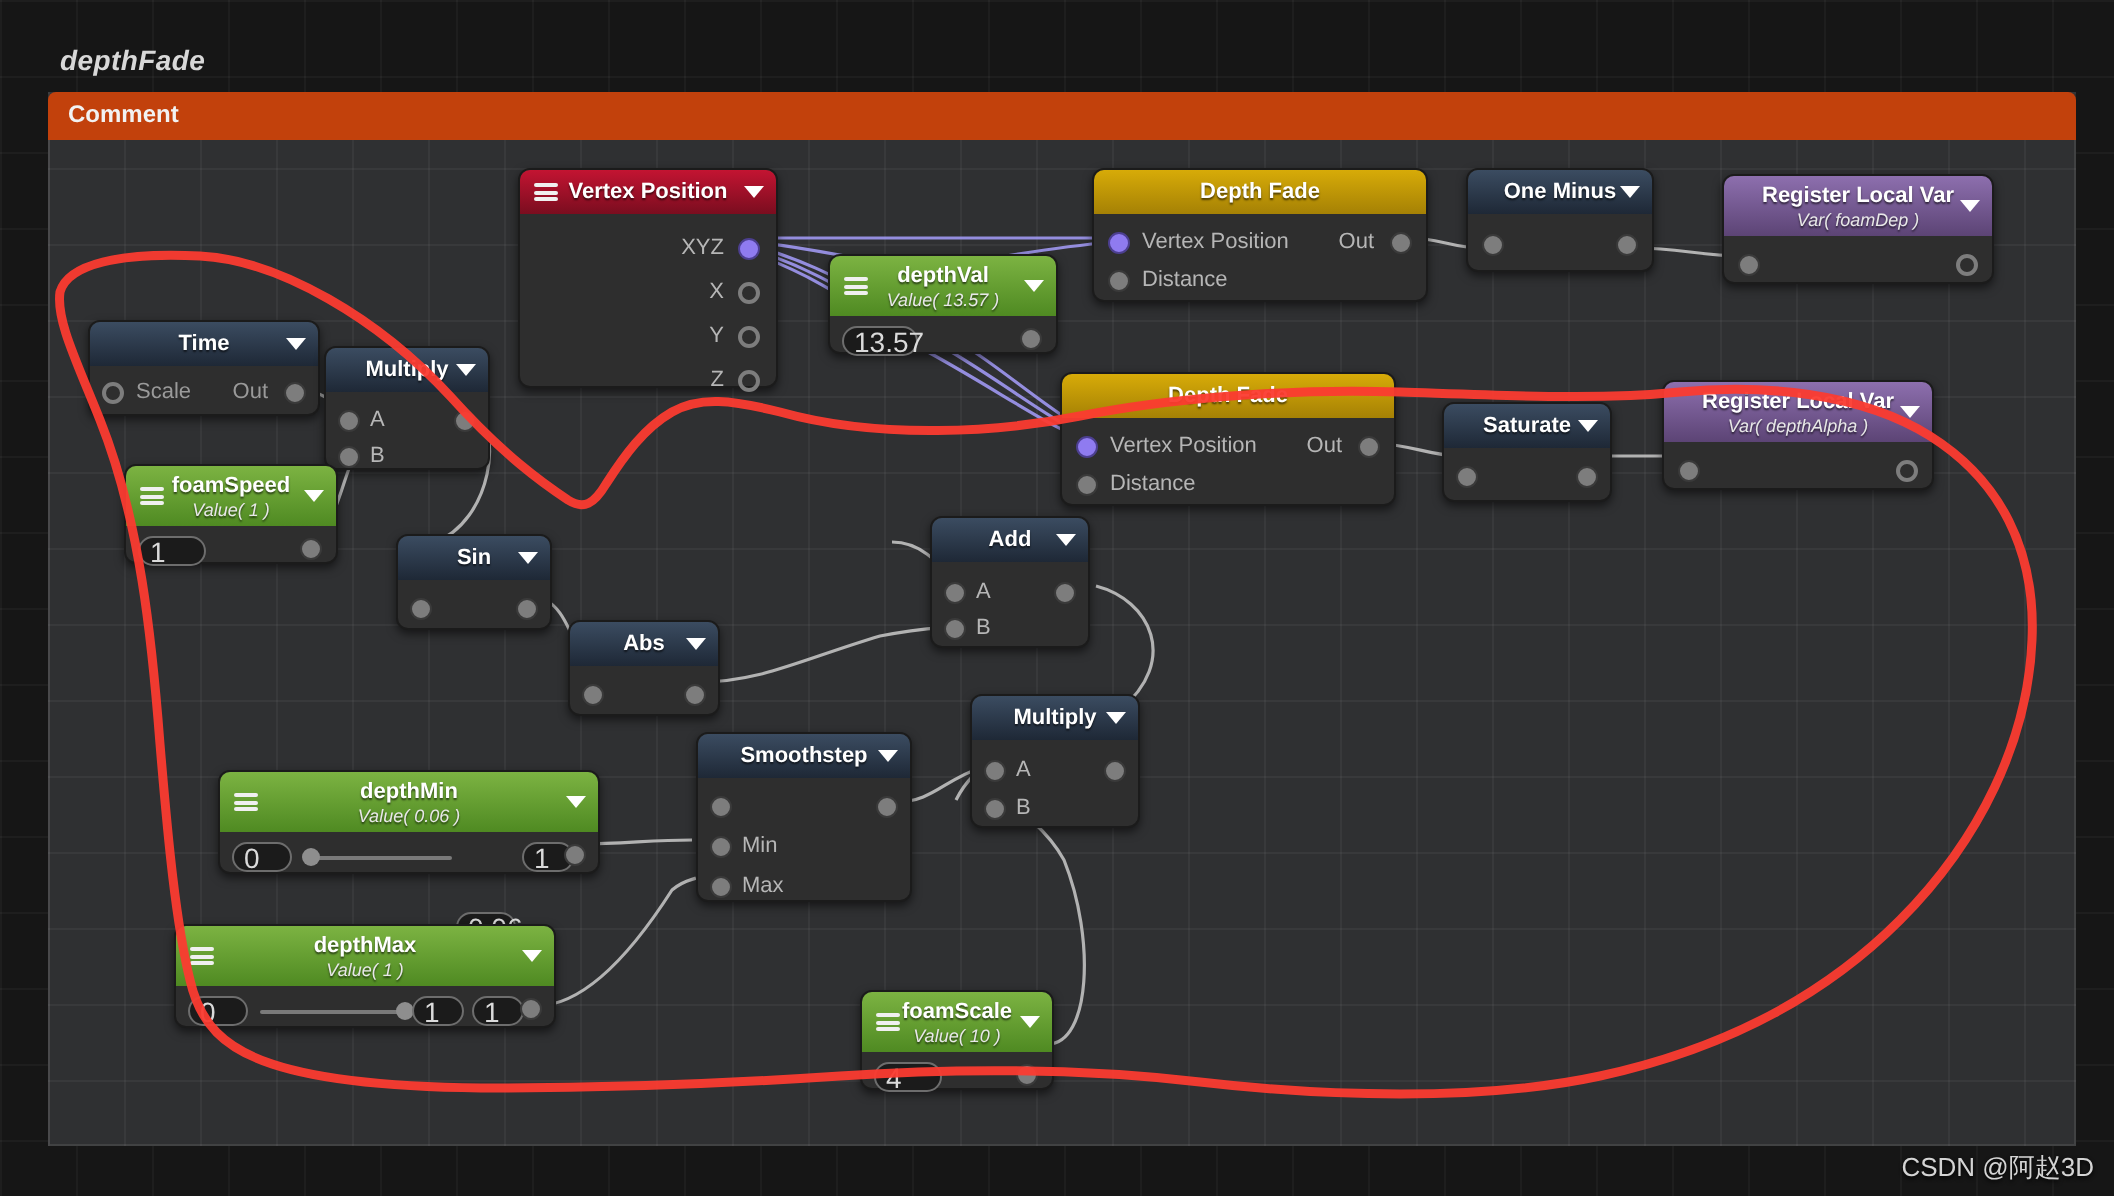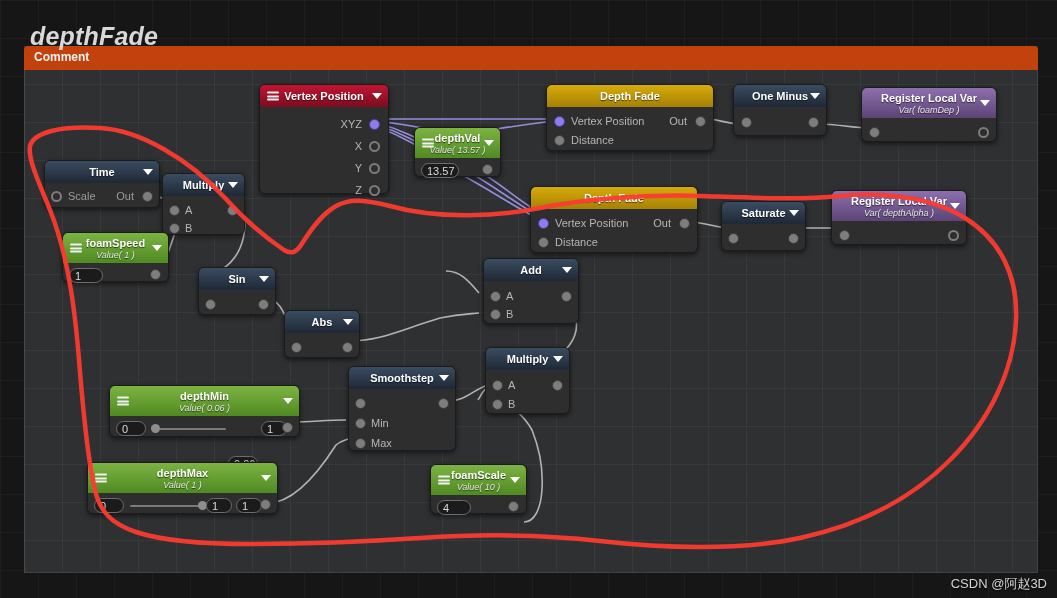--- a/index.html
+++ b/index.html
@@ -32,21 +32,21 @@
     background-image:
       linear-gradient(to right, rgba(255,255,255,0.035) 1px, transparent 1px),
       linear-gradient(to bottom, rgba(255,255,255,0.035) 1px, transparent 1px);
     background-size: 38px 38px;
   }
   
   .graph-title {
     position: absolute;
     left: 30px; top: 22px;
     font-style: italic;
-    font-size: 25px;
+    font-size: 14px;
     font-weight: bold;
     color: #d8d8d8;
     letter-spacing: .2px;
     z-index: 30;
   }
   .comment-bar {
     position: absolute;
     left: 24px; top: 46px;
     width: 1014px; height: 24px;
     background: #c2410c;
@@ -147,21 +147,21 @@
   .plabel.right { text-align: right; }
 
   
   .pill {
     position: absolute;
     height: 15px;
     background: #1b1b1b;
     border: 1px solid #6d6d6d;
     border-radius: 8px;
     color: #dadada;
-    font-size: 11px;
+    font-size: 14px;
     display: flex;
     align-items: center;
     padding-left: 5px;
   }
   .slider-track {
     position: absolute;
     height: 2px;
     background: #7a7a7a;
     border-radius: 1px;
   }
@@ -256,21 +256,21 @@
       <div class="port violet" style="right:8px; top:12px;"></div>
       <div class="plabel right" style="right:26px; top:33px;">X</div>
       <div class="port hollow" style="right:8px; top:34px;"></div>
       <div class="plabel right" style="right:26px; top:55px;">Y</div>
       <div class="port hollow" style="right:8px; top:56px;"></div>
       <div class="plabel right" style="right:26px; top:77px;">Z</div>
       <div class="port hollow" style="right:8px; top:78px;"></div>
     </div>
   </div>
 
-  <div class="node tall-hdr" style="left:414px; top:127px; width:87px; height:50px;">
+  <div class="node tall-hdr" style="left:414px; top:127px; width:115px; height:50px;">
     <div class="hdr hdr-green">
       <span class="burger">
           <i></i>
           <i></i>
           <i></i>
         </span>
       <span>depthVal</span>
       <span class="sub">Value( 13.57 )</span>
       <span class="caret"></span>
     </div>
@@ -403,21 +403,21 @@
     <div class="hdr hdr-blue">
       <span>Sin</span>
       <span class="caret"></span>
     </div>
     <div class="body">
       <div class="port" style="left:6px; top:9px;"></div>
       <div class="port" style="right:6px; top:9px;"></div>
     </div>
   </div>
 
-  <div class="node" style="left:483px; top:258px; width:96px; height:66px;">
+  <div class="node" style="left:465px; top:258px; width:80px; height:66px;">
     <div class="hdr hdr-blue">
       <span>Add</span>
       <span class="caret"></span>
     </div>
     <div class="body">
       <div class="port" style="left:6px; top:10px;"></div>
       <div class="plabel" style="left:22px; top:9px;">A</div>
       <div class="port" style="right:6px; top:10px;"></div>
       <div class="port" style="left:6px; top:28px;"></div>
       <div class="plabel" style="left:22px; top:27px;">B</div>
@@ -499,21 +499,21 @@
     <div class="body">
       <div class="pill" style="left:6px; top:5px; width:30px;">0</div>
       <div class="slider-track" style="left:42px; top:12px; width:74px;"></div>
       <div class="slider-knob" style="left:110px; top:8px;"></div>
       <div class="pill" style="left:118px; top:5px; width:26px;">1</div>
       <div class="pill" style="left:148px; top:5px; width:26px;">1</div>
       <div class="port" style="right:6px; top:6px;"></div>
     </div>
   </div>
 
-  <div class="node tall-hdr" style="left:430px; top:464px; width:97px; height:50px;">
+  <div class="node tall-hdr" style="left:430px; top:495px; width:97px; height:50px;">
     <div class="hdr hdr-green">
       <span class="burger">
           <i></i>
           <i></i>
           <i></i>
         </span>
       <span>foamScale</span>
       <span class="sub">Value( 10 )</span>
       <span class="caret"></span>
     </div>

